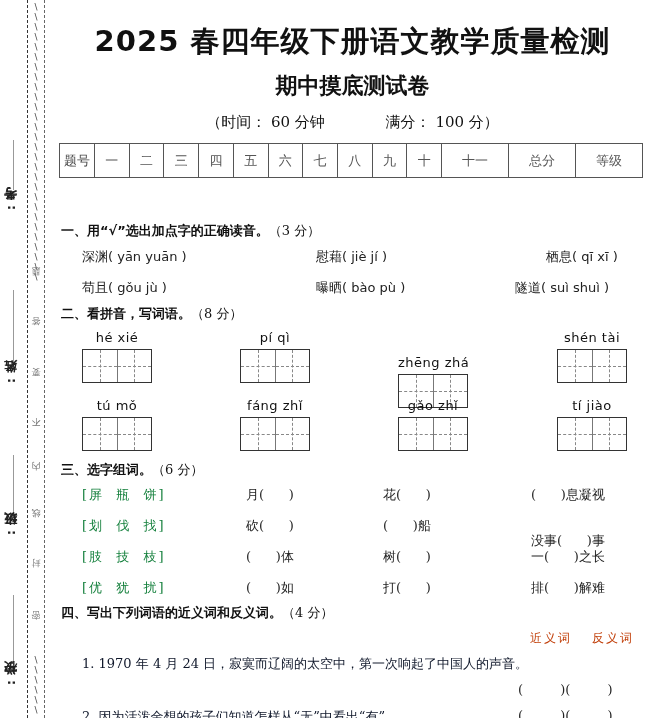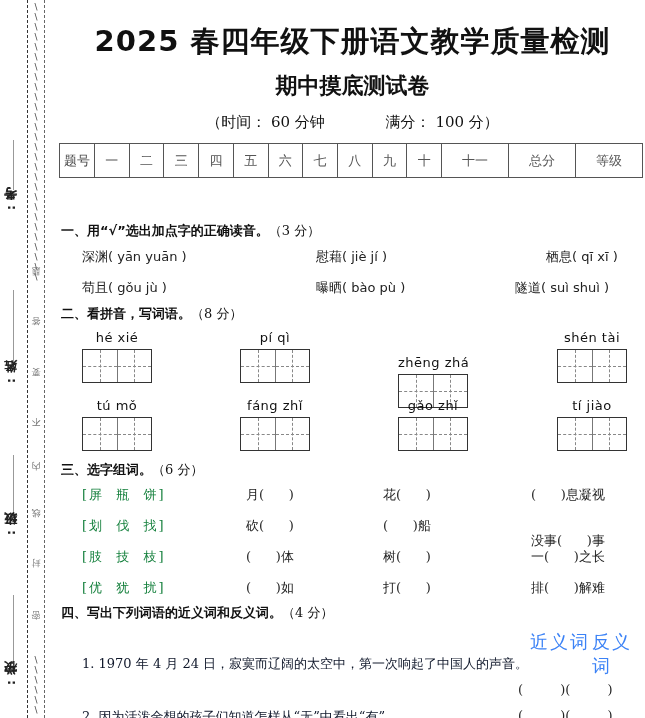--- a/index.html
+++ b/index.html
@@ -39,21 +39,21 @@
     .pinyin-label { font-size: 13px; text-align: center; height: 16px; color: #111; white-space: nowrap; letter-spacing: 0.5px; }
     .grid { display: flex; border: 1.5px solid #333; width: 68px; height: 32px; margin-top: 3px; }
     .cell { flex: 1; position: relative; border-left: 1px solid #777; }
     .cell:first-child { border-left: none; }
     .cell::before { content: ""; position: absolute; left: 50%; top: 0; height: 100%; border-left: 1px dashed #888; }
     .cell::after { content: ""; position: absolute; top: 50%; left: 0; width: 100%; border-top: 1px dashed #888; }
 
     .xz { position: absolute; font-size: 13px; font-family: "DejaVu Serif", serif; color: #222; white-space: pre; }
     .xz.group { color: #15803d; letter-spacing: 2px; }
 
-    .colhead { position: absolute; top: 630px; font-size: 18px; font-family: "DejaVu Serif", serif; color: #3b82f6; letter-spacing: 2px; }
+    .colhead { position: absolute; top: 630px; font-size: 12px; font-family: "DejaVu Serif", serif; color: #c2410c; letter-spacing: 2px; }
     .q { position: absolute; left: 82px; font-size: 13px; font-family: "DejaVu Serif", serif; color: #0f172a; white-space: nowrap; }
     .ans { position: absolute; font-size: 13px; font-family: "DejaVu Serif", serif; color: #222; white-space: pre; }
   </style>
 </head>
 <body>
 
 <div class="margin">
   <div class="cutline a"></div>
   <div class="cutline b"></div>
   <div class="hatch" style="top:2px;">\<br>\<br>\<br>\<br>\<br>\<br>\<br>\<br>\<br>\<br>\<br>\<br>\<br>\<br>\<br>\<br>\<br>\<br>\<br>\<br>\<br>\<br>\<br>\<br>\<br>\<br>\<br>\</div>

